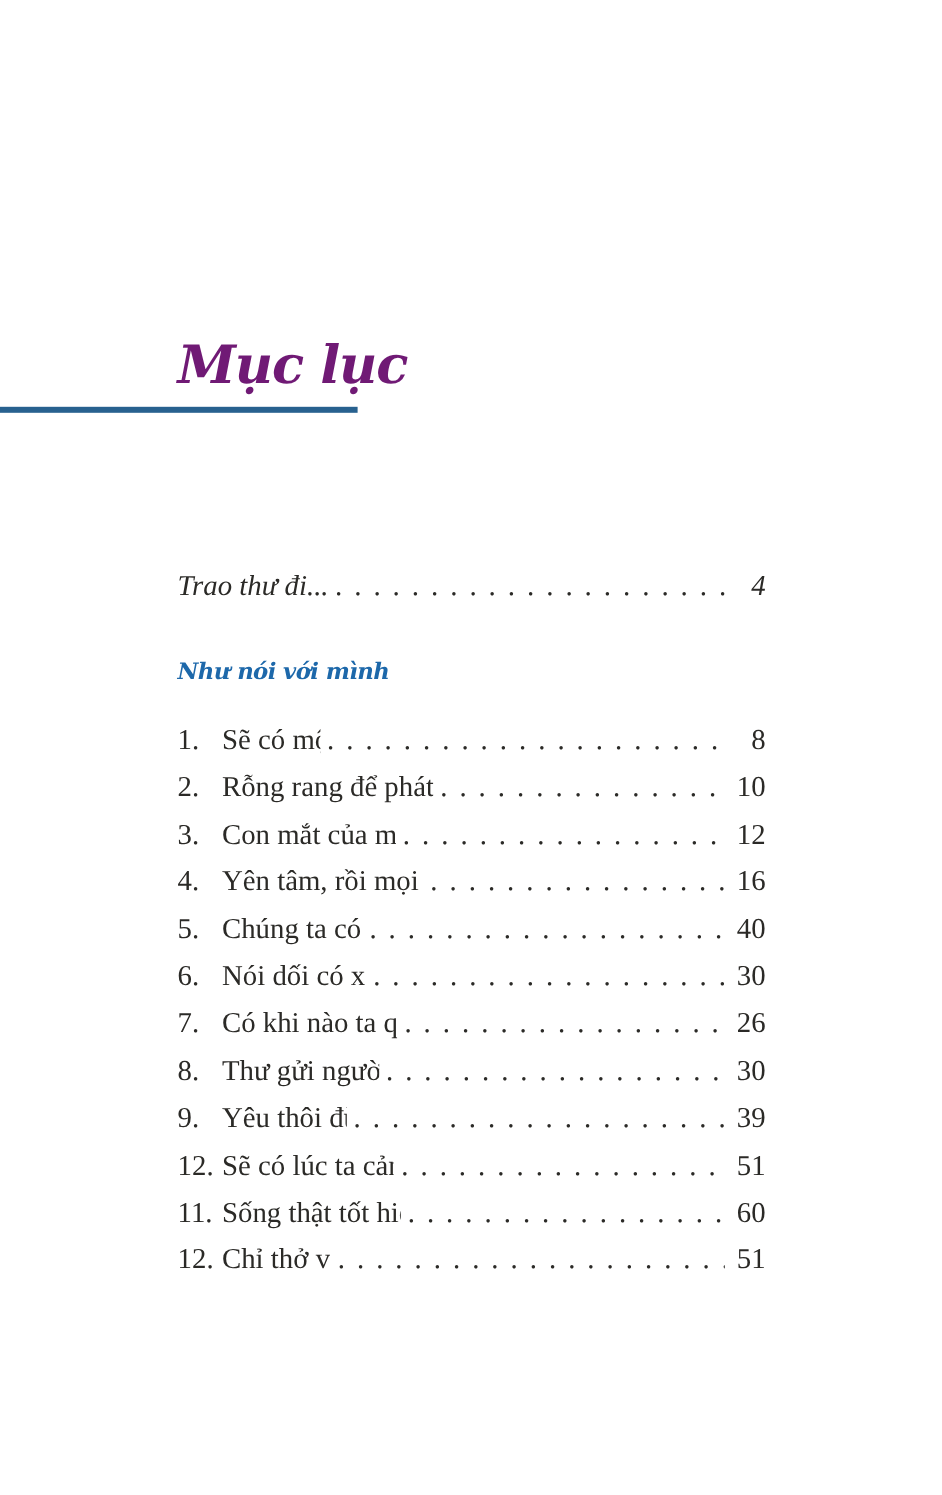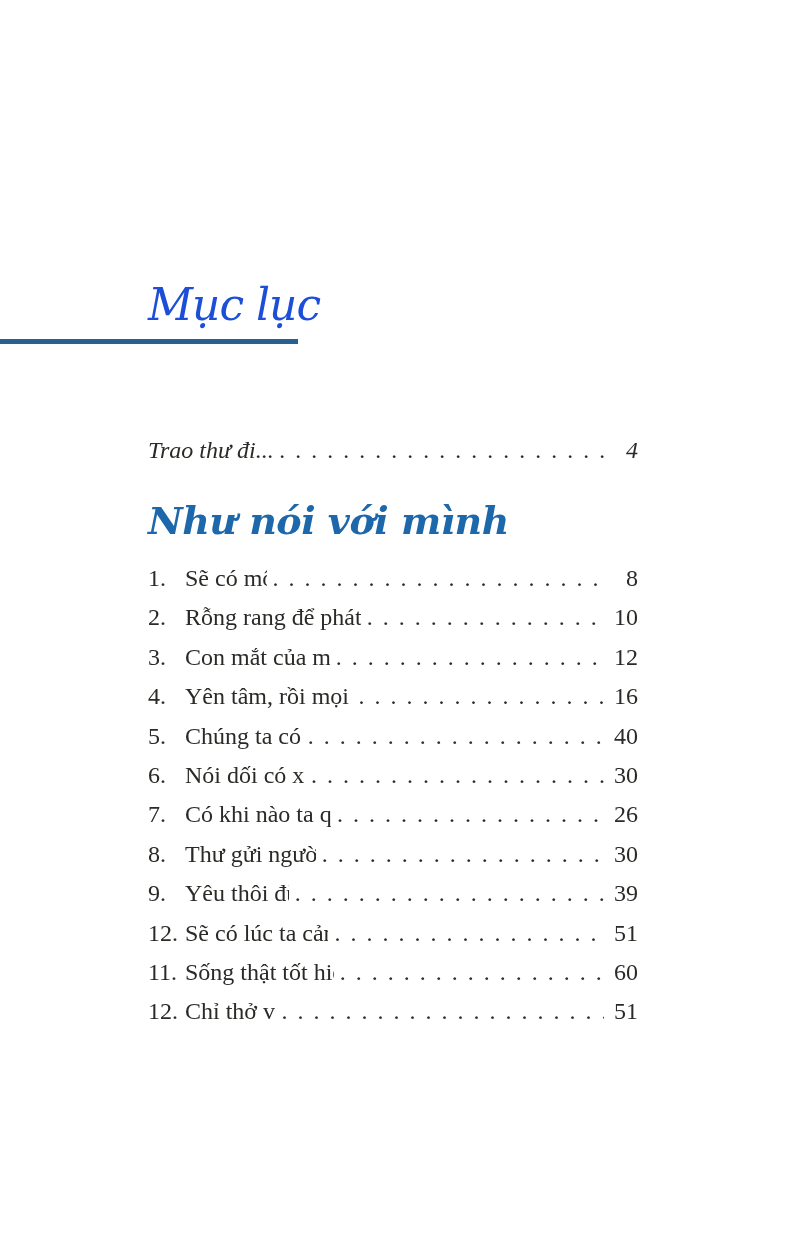--- a/index.html
+++ b/index.html
@@ -19,57 +19,57 @@
   
   .title-wrap {
     position: absolute;
     top: 281px;
     left: 148px;
   }
   h1.page-title {
     margin: 0;
     font-family: "DejaVu Serif", serif;
     font-style: italic;
-    font-weight: normal;
+    font-weight: bold;
     font-size: 44px;
     line-height: 1.1;
-    color: #1d4ed8;
+    color: #701a75;
     letter-spacing: -1px;
   }
   .title-underline {
     position: absolute;
     top: 339px;
     left: 0;
     width: 298px;
     height: 5px;
     background: #28618f;
   }
   
   .content {
     position: absolute;
-    top: 433px;
+    top: 472px;
     left: 148px;
     width: 490px;
   }
   .toc-row {
     display: flex;
     align-items: baseline;
   }
   .front-row {
     font-style: italic;
     font-size: 24px;
     line-height: 34px;
   }
   .front-label { white-space: nowrap; }
   h2.section-title {
     margin: 36px 0 0 0;
     font-family: "DejaVu Serif", serif;
     font-style: italic;
     font-weight: bold;
-    font-size: 38px;
+    font-size: 19px;
     line-height: 36px;
     color: #1d68aa;
     letter-spacing: -0.5px;
   }
   ol.entries {
     list-style: none;
     margin: 20px 0 0 0;
     padding: 0;
   }
   li.entry {

